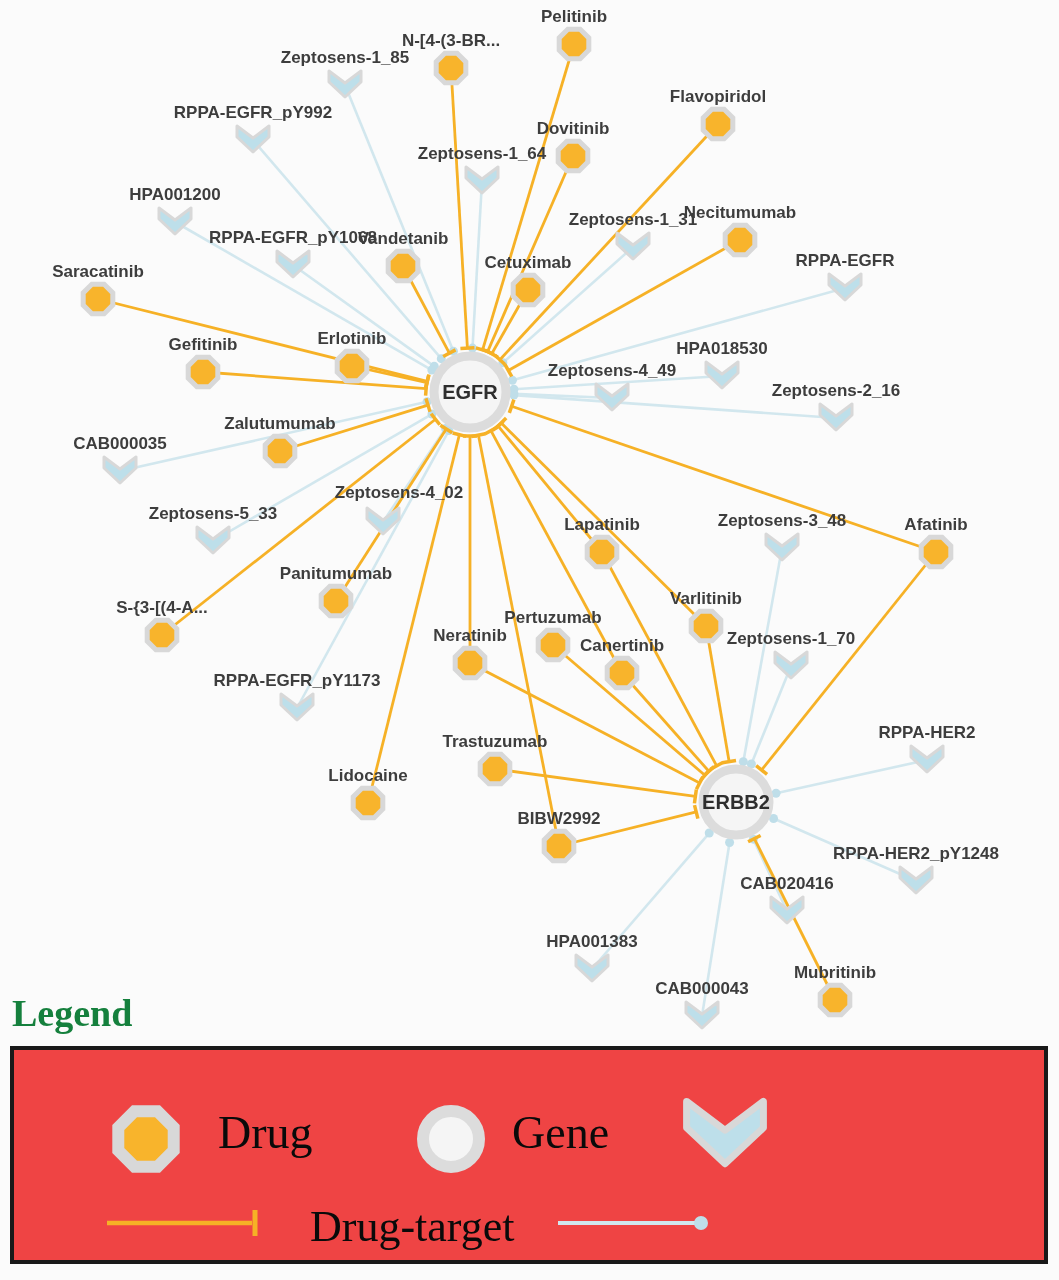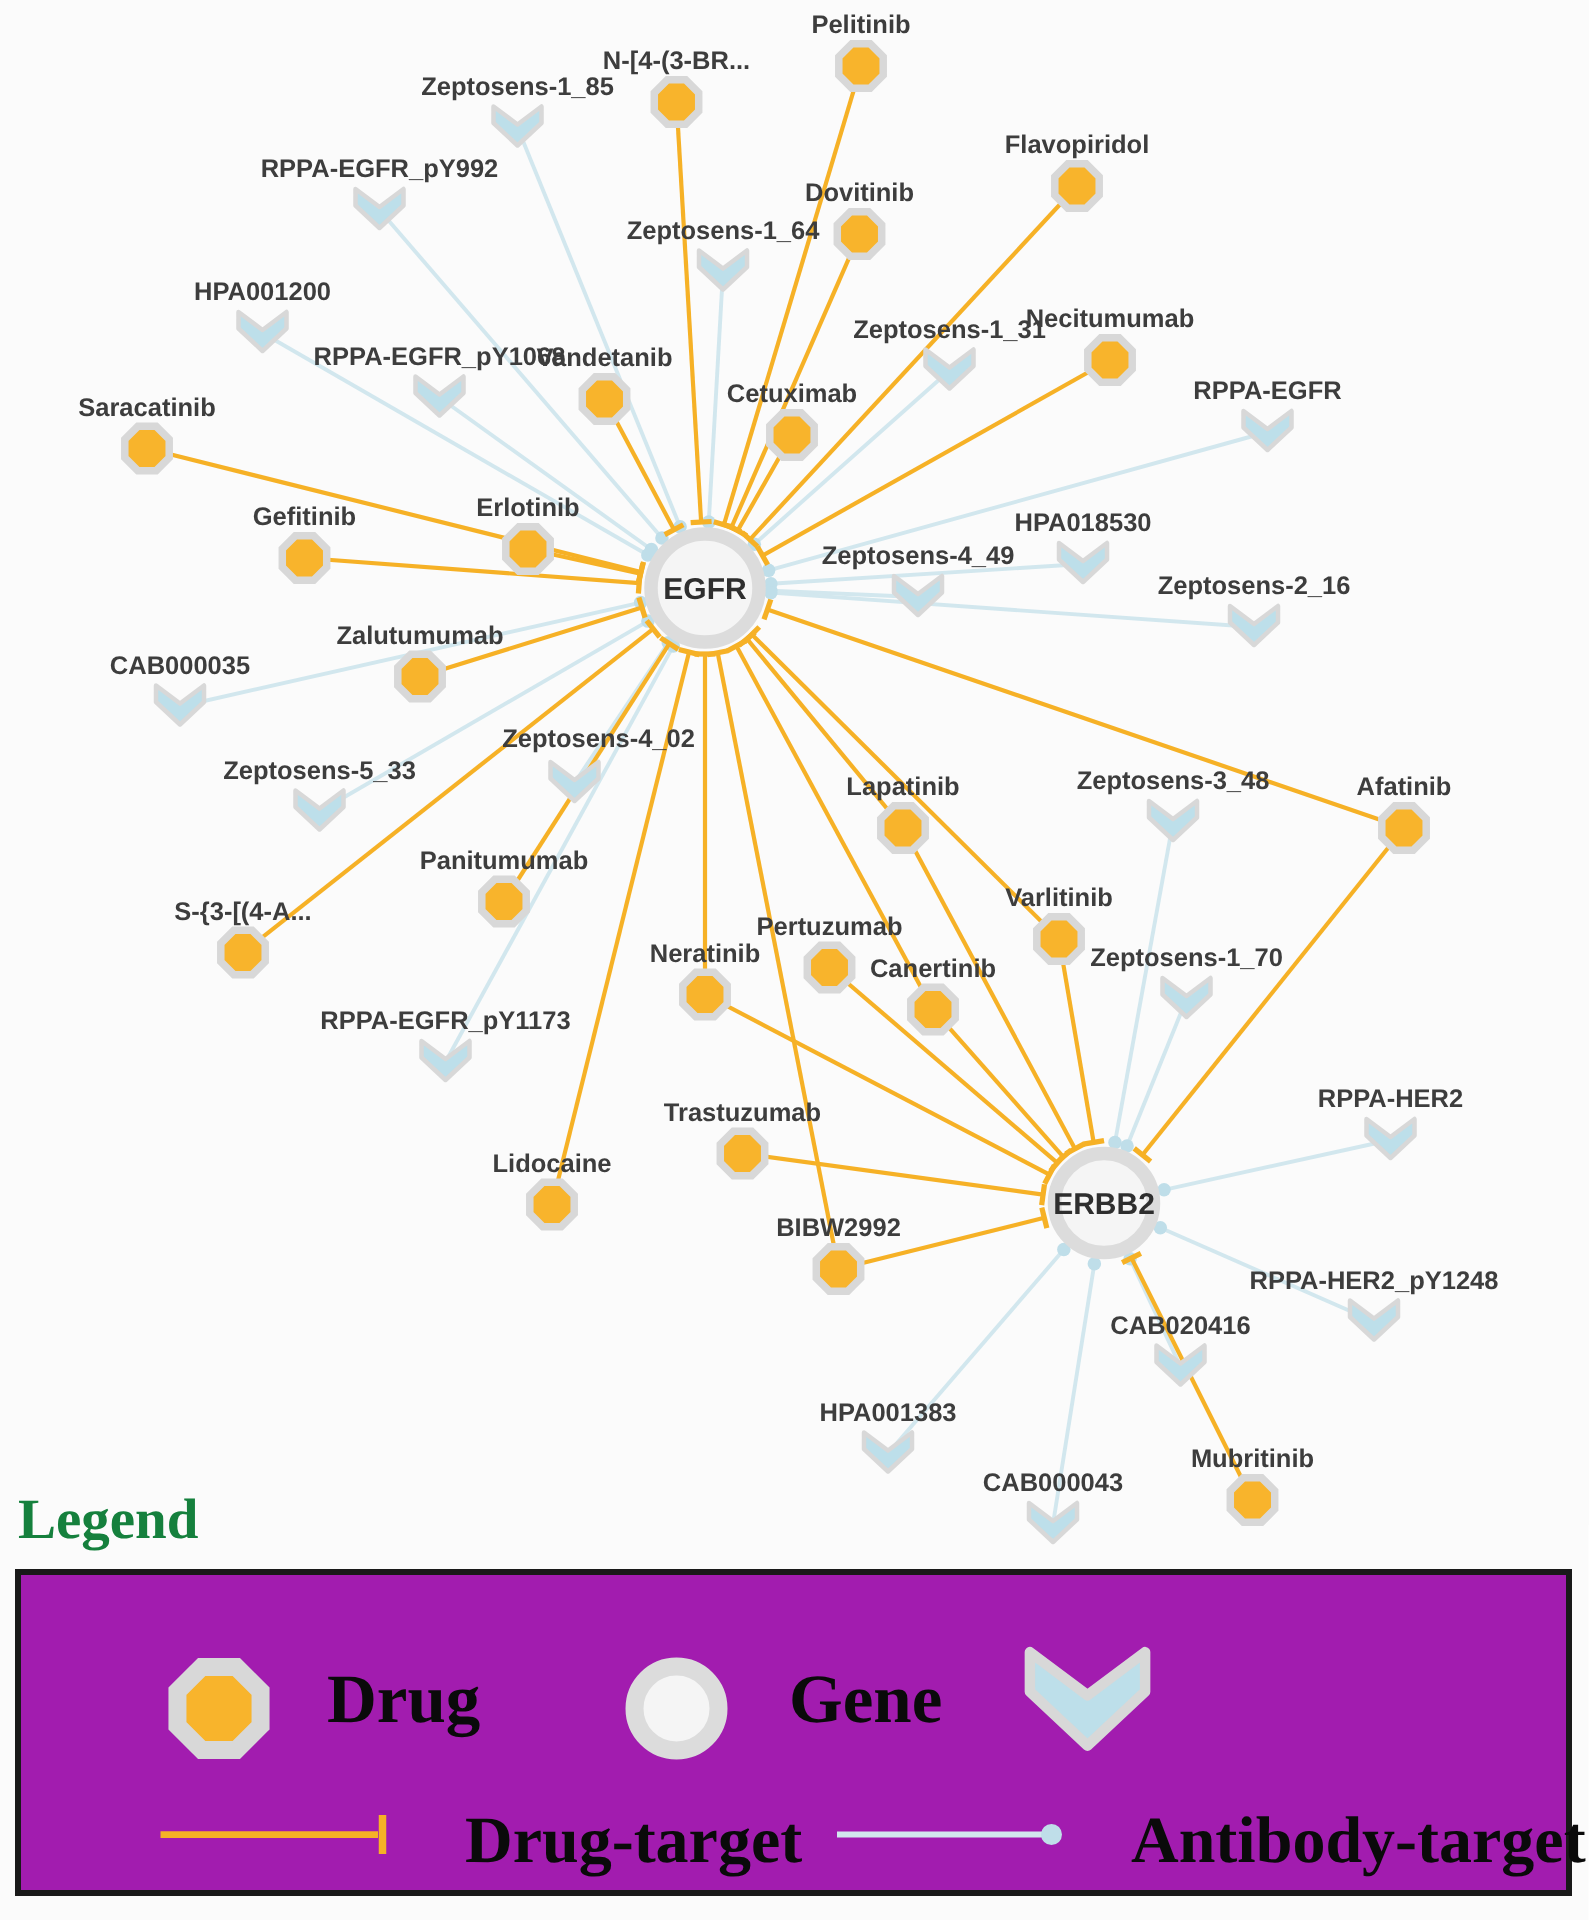--- a/index.html
+++ b/index.html
@@ -11,21 +11,21 @@
   #network{position:absolute;left:0;top:0;}
   .node-label{font-size:17px;font-weight:bold;fill:#3D3D3D;}
   .gene-label{font-size:20px;font-weight:bold;fill:#2E2E2E;}
   .legend-title{
     position:absolute;left:12px;top:993px;
     font-family:"Liberation Serif",serif;font-weight:bold;
     font-size:38px;color:#15803d;line-height:1.1;
   }
   .legend-box{
     position:absolute;left:10px;top:1046px;width:1030px;height:210px;
-    border:4px solid #191919;background:#a21caf;font-weight:bold;
+    border:4px solid #191919;background:#ef4444;
   }
   #legend-svg{position:absolute;left:0;top:0;}
   .legend-text{
     position:absolute;font-family:"Liberation Serif",serif;color:#0A0A0A;
     white-space:nowrap;line-height:1;
   }
   .lg-big{font-size:46px;}
   .lg-small{font-size:44px;margin-left:38px;}
 </style>
 </head>
@@ -429,17 +429,16 @@
         <g>
           <line x1="93" y1="173" x2="238" y2="173" stroke="#F6B126" stroke-width="4.5"></line>
           <line x1="241" y1="160" x2="241" y2="186" stroke="#F6B126" stroke-width="5"></line>
         </g>
         <g>
           <line x1="544" y1="173" x2="682" y2="173" stroke="#D2E7EE" stroke-width="4"></line>
           <circle cx="687" cy="173" r="7" fill="#BFDEE9"></circle>
         </g>
       </svg>
     <span class="legend-text lg-big" style="left:204px;top:60px;">Drug</span>
-    <span class="legend-text lg-big" style="left:512px;top:60px;">Gene</span>
+    <span class="legend-text lg-big" style="left:498px;top:60px;">Gene</span>
     <span class="legend-text lg-small" style="left:258px;top:155px;">Drug-target</span>
-    <span class="legend-text lg-small" style="left:702px;top:155px;">Antibody-target</span>
   </div>
 </div>
 
 </body></html>

